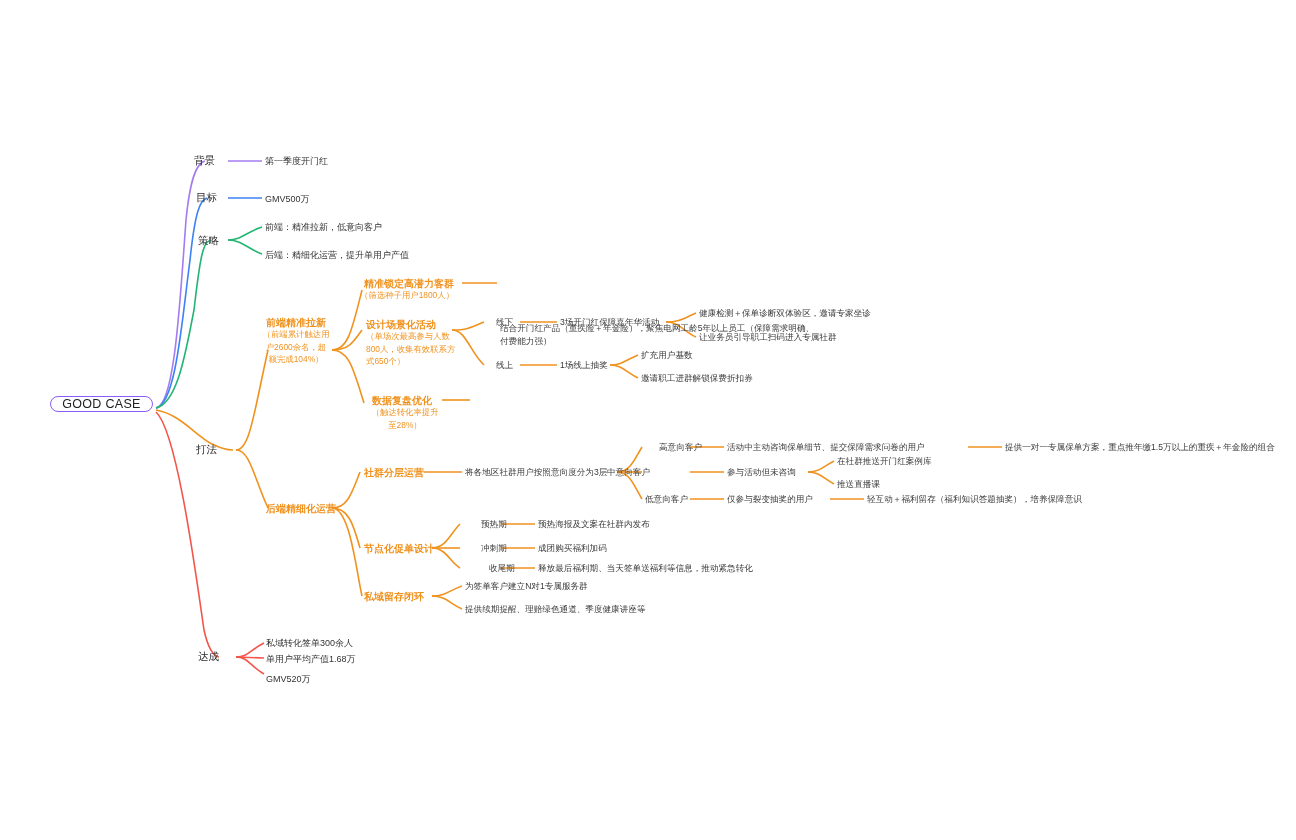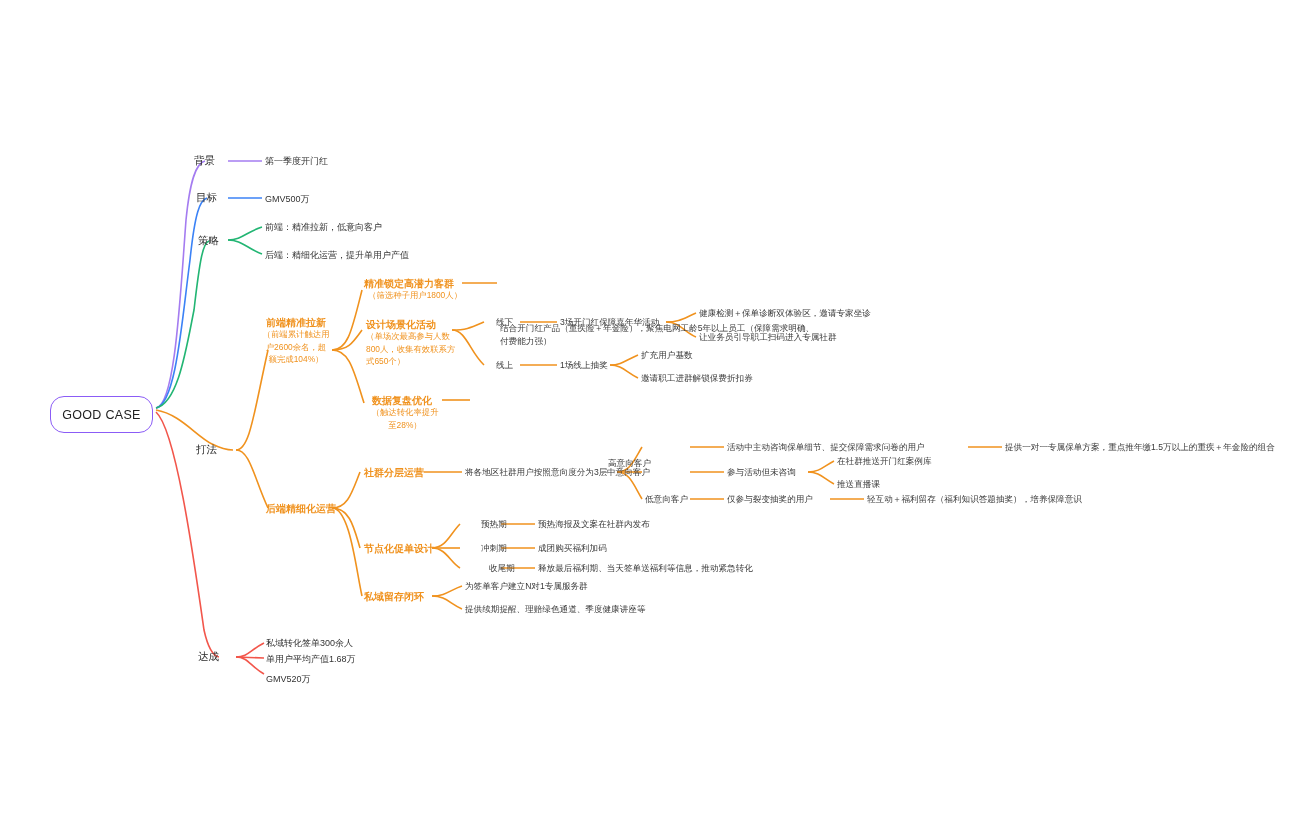--- a/index.html
+++ b/index.html
@@ -23,21 +23,21 @@
   }
   .node {
     position: absolute;
     white-space: pre;
     line-height: 13.5px;
   }
   
   #root-node {
     position: absolute;
     left: 50px; top: 396px;
-    width: 103px; height: 37px;
+    width: 103px; height: 16px;
     border: 1.6px solid #8b5cf6;
     border-radius: 14px;
     background: #ffffff;
     display: flex;
     align-items: center;
     justify-content: center;
     font-size: 12.5px;
     color: #222222;
     letter-spacing: .3px;
   }
@@ -166,21 +166,21 @@
 
   <div class="node lvl1" style="left:198px; top:650px;">达成</div>
   <div class="node leaf-lg" style="left:266px; top:637px;">私域转化签单300余人</div>
   <div class="node leaf-lg" style="left:266px; top:653px;">单用户平均产值1.68万</div>
   <div class="node leaf-lg" style="left:266px; top:673px;">GMV520万</div>
 
   <div class="node branch-title center-block" style="left:262px; top:316px; width:68px;">前端精准拉新</div>
   <div class="node branch-sub center-block wrap2" style="left:262px; top:328px; width:68px; line-height:12.5px;">（前端累计触达用户2600余名，超额完成104%）</div>
 
   <div class="node branch-title" style="left:364px; top:277px;">精准锁定高潜力客群</div>
-  <div class="node branch-sub" style="left:368px; top:289px;text-align:right;">（筛选种子用户1800人）</div>
+  <div class="node branch-sub" style="left:360px; top:289px;text-align:right;">（筛选种子用户1800人）</div>
   <div class="node leaf wrap2" style="left:500px; top:278px; width:320px; line-height:13px;margin-top:44px;">结合开门红产品（重疾险＋年金险），聚焦电网工龄5年以上员工（保障需求明确、付费能力强）</div>
 
   <div class="node branch-title" style="left:366px; top:318px;">设计场景化活动</div>
   <div class="node branch-sub wrap2" style="left:366px; top:330px; width:92px; line-height:12.5px;">（单场次最高参与人数800人，收集有效联系方式650个）</div>
 
   <div class="node leaf" style="left:496px; top:316px;">线下</div>
   <div class="node leaf" style="left:560px; top:316px;">3场开门红保障嘉年华活动</div>
   <div class="node leaf" style="left:699px; top:307px;">健康检测＋保单诊断双体验区，邀请专家坐诊</div>
   <div class="node leaf" style="left:699px; top:331px;">让业务员引导职工扫码进入专属社群</div>
 
@@ -190,21 +190,21 @@
   <div class="node leaf" style="left:641px; top:372px;">邀请职工进群解锁保费折扣券</div>
 
   <div class="node branch-title" style="left:372px; top:394px;">数据复盘优化</div>
   <div class="node branch-sub wrap2 center-block" style="left:368px; top:406px; width:74px; line-height:12.5px;">（触达转化率提升至28%）</div>
 
   <div class="node branch-title" style="left:266px; top:502px;">后端精细化运营</div>
 
   <div class="node branch-title" style="left:364px; top:466px;">社群分层运营</div>
   <div class="node leaf" style="left:465px; top:466px;">将各地区社群用户按照意向度分为3层</div>
 
-  <div class="node leaf" style="left:608px; top:441px;margin-top:16px;">高意向客户</div>
+  <div class="node leaf" style="left:659px; top:441px;">高意向客户</div>
   <div class="node leaf" style="left:727px; top:441px;">活动中主动咨询保单细节、提交保障需求问卷的用户</div>
   <div class="node leaf" style="left:1005px; top:441px;">提供一对一专属保单方案，重点推年缴1.5万以上的重疾＋年金险的组合</div>
 
   <div class="node leaf" style="left:607px; top:466px;">中意向客户</div>
   <div class="node leaf" style="left:727px; top:466px;">参与活动但未咨询</div>
   <div class="node leaf" style="left:837px; top:455px;">在社群推送开门红案例库</div>
   <div class="node leaf" style="left:837px; top:478px;">推送直播课</div>
 
   <div class="node leaf" style="left:645px; top:493px;">低意向客户</div>
   <div class="node leaf" style="left:727px; top:493px;">仅参与裂变抽奖的用户</div>

